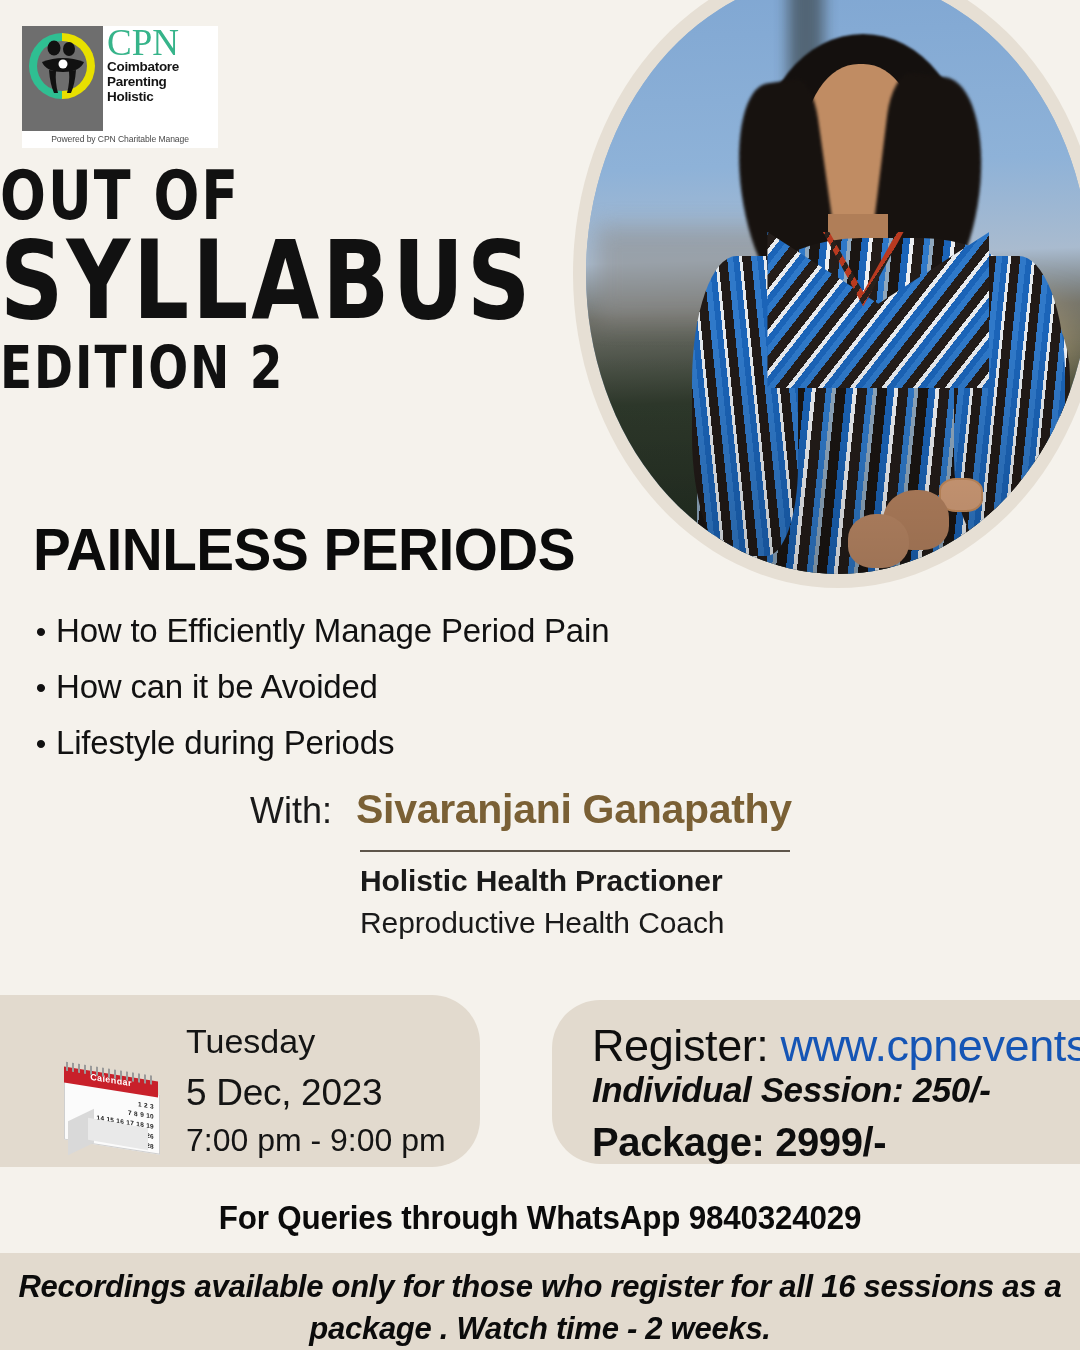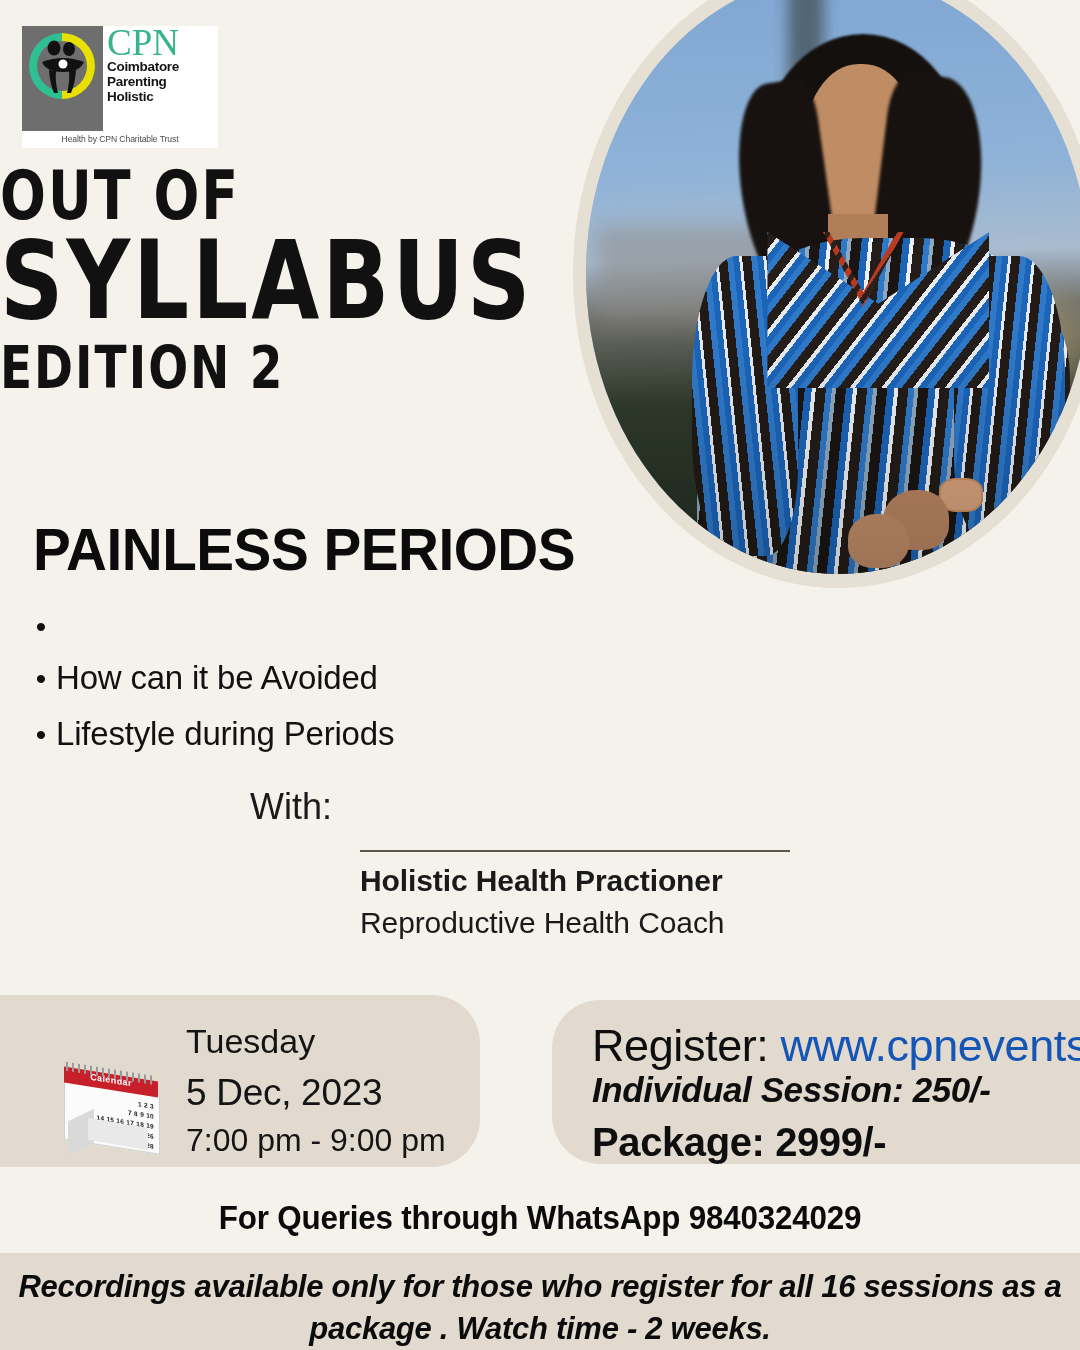--- a/index.html
+++ b/index.html
@@ -164,48 +164,50 @@
           <path d="M40 32 Q39 46 35 55 L31 55 Q34 44 33 33 Z" fill="#111"></path>
         </svg>
       </div>
       <div class="logo-txt">
         <div class="logo-cpn">CPN</div>
         <div class="logo-sub">Coimbatore</div>
         <div class="logo-sub">Parenting</div>
         <div class="logo-sub">Holistic</div>
       </div>
     </div>
-    <div class="logo-pow">Health by CPN Charitable Trust</div>
+    <div class="logo-pow">Powered by CPN Charitable Manage</div>
   </div>
 
   <div class="title-blk">
     <div class="t-line t-out">OUT OF</div>
     <div class="t-line t-syl">SYLLABUS</div>
     <div class="t-line t-ed">EDITION 2</div>
   </div>
 
   <div class="headline">PAINLESS PERIODS</div>
 
   <div class="bullets">
     <div class="bullet">
       <span class="bdot">•</span>
+      <span class="btxt">How to Efficiently Manage Period Pain</span>
     </div>
     <div class="bullet">
       <span class="bdot">•</span>
       <span class="btxt">How can it be Avoided</span>
     </div>
     <div class="bullet">
       <span class="bdot">•</span>
       <span class="btxt">Lifestyle during Periods</span>
     </div>
   </div>
 
   <div class="spk">
     <div class="spk-row">
       <span class="spk-with">With:</span>
+      <span class="spk-name">Sivaranjani Ganapathy</span>
     </div>
     <div class="spk-rule"></div>
     <div class="spk-t1">Holistic Health Practioner</div>
     <div class="spk-t2">Reproductive Health Coach</div>
   </div>
 
   <div class="panel panel-date"></div>
   <div class="cal">
     <div class="cal-base">
       <div class="cal-white"></div>

